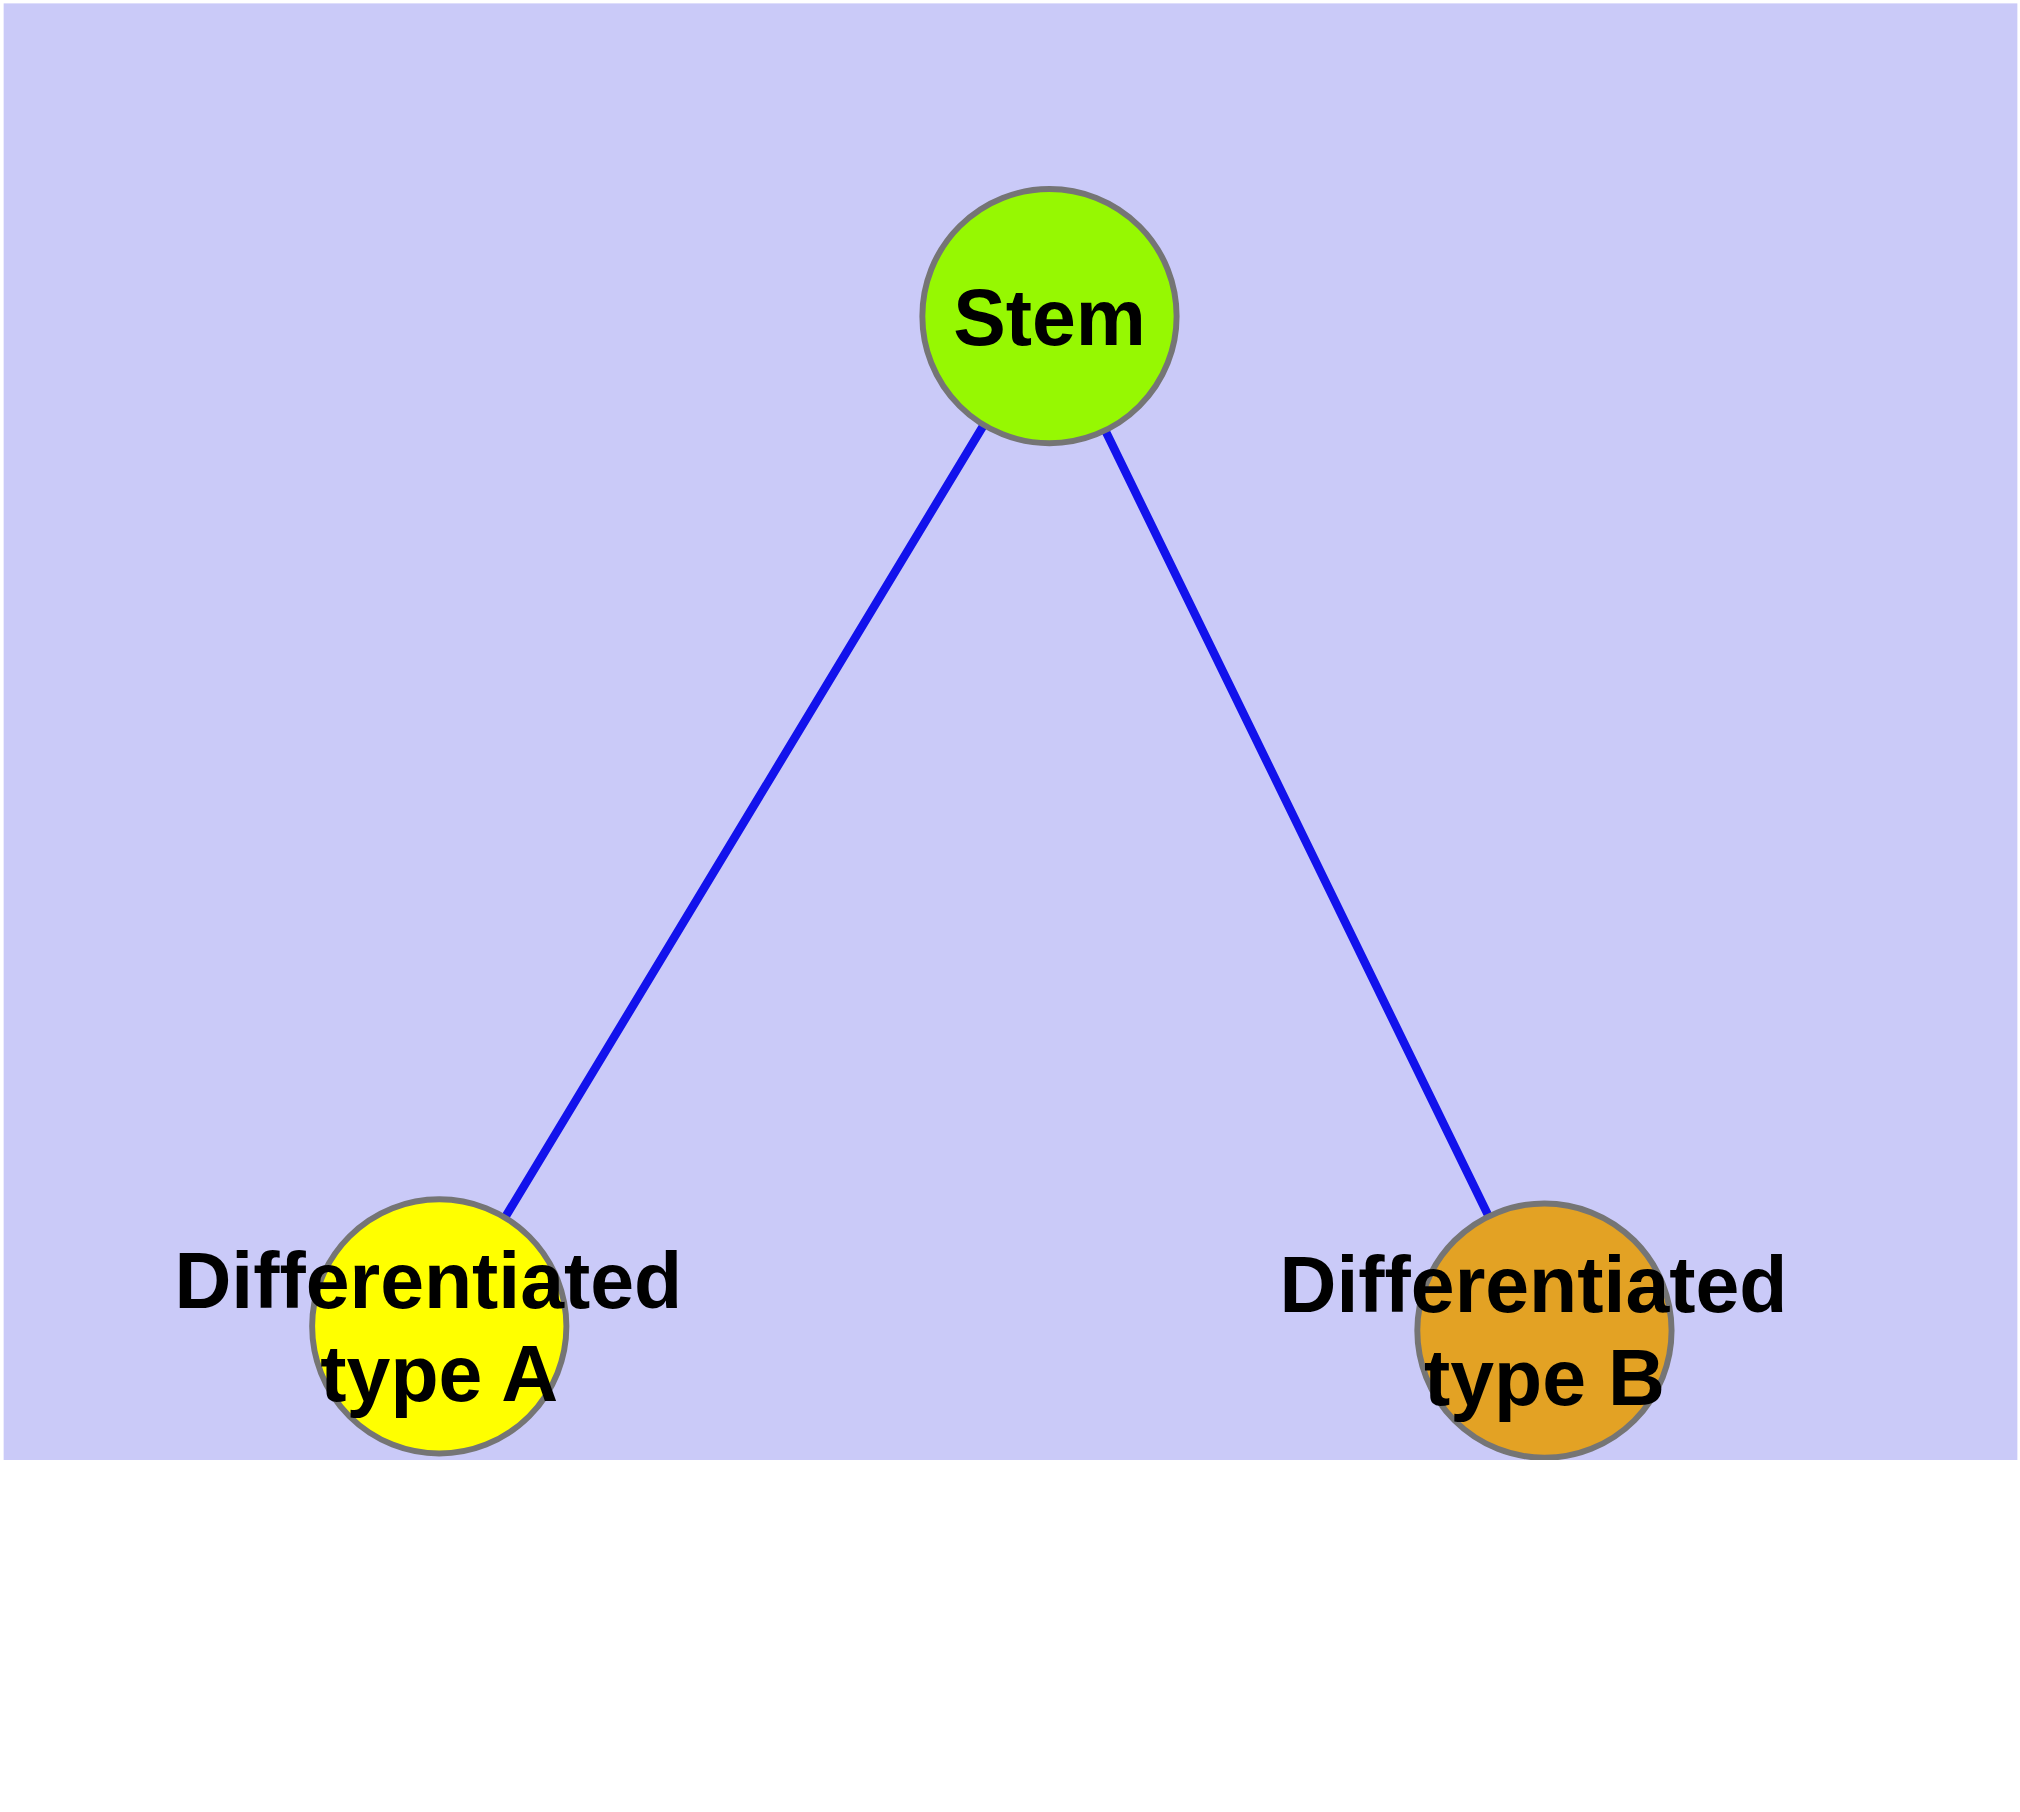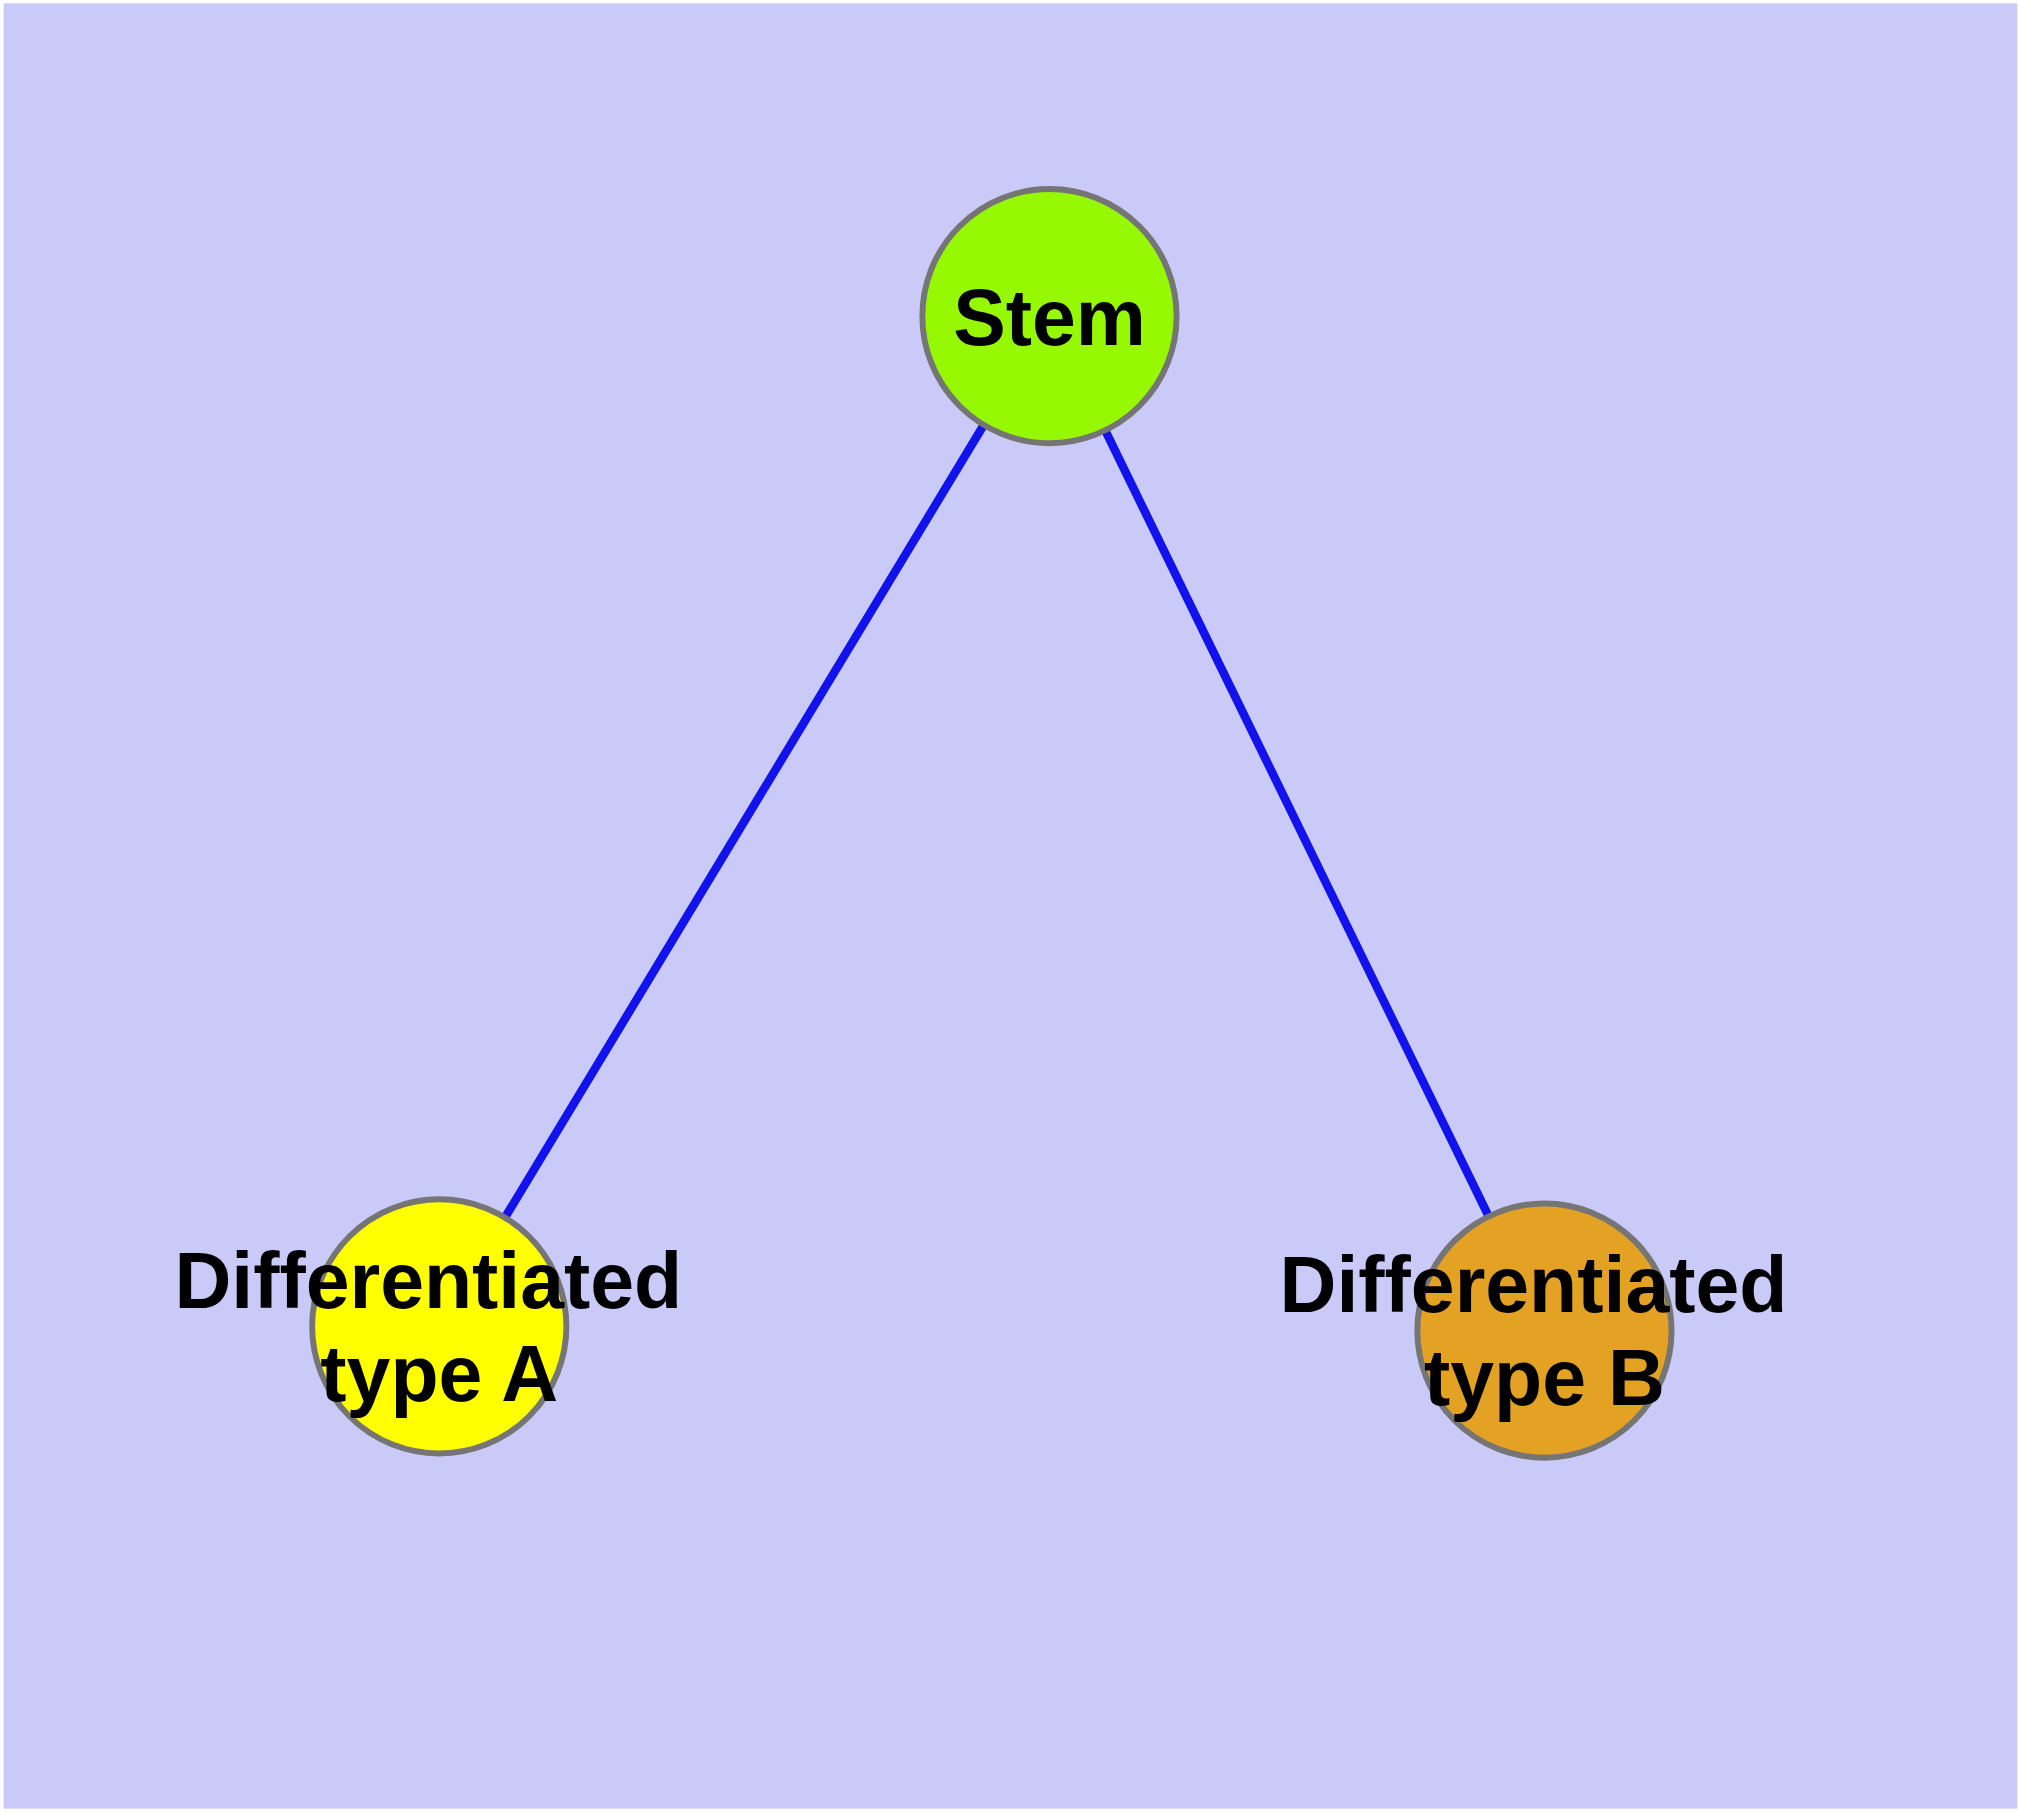--- a/index.html
+++ b/index.html
@@ -2,21 +2,21 @@
 <html style="font-size:13.6px"><head>
 <meta charset="utf-8">
 <style>
   html, body {
     margin: 0;
     padding: 0;
     background: #ffffff;
   }
   .stage {
     width: 2021px;
-    height: 1812px;
+    height: 1460px;
     position: relative;
     background: #ffffff;
   }
   svg.graph {
     display: block;
     width: 2021px;
     height: 1812px;
   }
   svg.graph text {
     font-family: "Liberation Sans", "DejaVu Sans", sans-serif;

